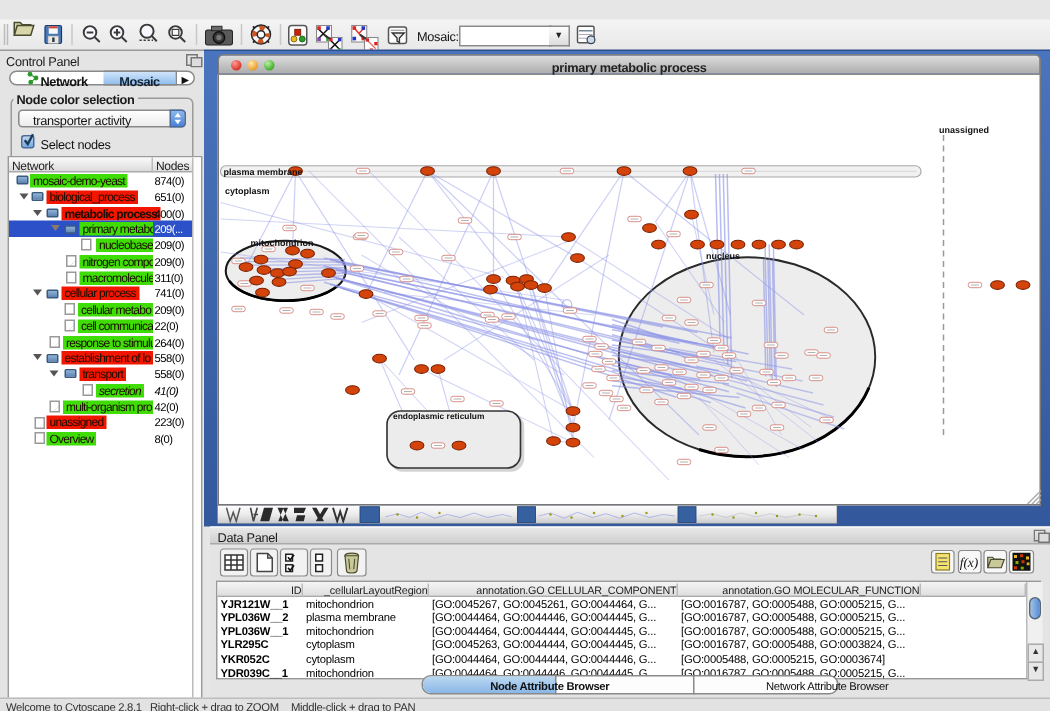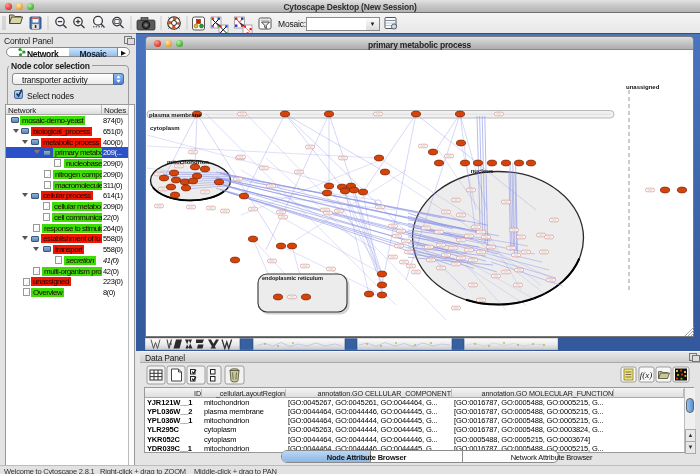--- a/index.html
+++ b/index.html
@@ -58,26 +58,20 @@
   .drow span{position:absolute;top:0;overflow:hidden;}
   .d0{left:2px;width:55px;font-weight:bold;}
   .d1{left:59px;width:82px;}
   .d2{left:143px;width:164px;}
   .d3{left:309px;width:160px;}
   .dtab{position:absolute;top:2.5px;font-size:7.5px;letter-spacing:-0.2px;color:#111;text-align:center;white-space:nowrap;padding-left:41px;}
 </style>
 </head>
 <body>
 <div id="app">
-  <div id="titlebar" class="abs">
-    <div class="light" style="left:5px;background:radial-gradient(circle at 35% 30%,#ff9a93,#e0443a 60%,#b22018);"></div>
-    <div class="light" style="left:16px;background:radial-gradient(circle at 35% 30%,#ffe9a8,#f0a93c 60%,#c07d12);"></div>
-    <div class="light" style="left:27px;background:radial-gradient(circle at 35% 30%,#b8f0a8,#52b83c 60%,#2d8a18);"></div>
-    <div class="t">Cytoscape Desktop (New Session)</div>
-  </div>
   <div id="toolbar" class="abs">
     <svg width="700" height="20" style="position:absolute;left:0;top:0;">
 
       <line x1="3" y1="3" x2="3" y2="17" stroke="#bbb" stroke-width="1"></line>
       <line x1="5" y1="3" x2="5" y2="17" stroke="#bbb" stroke-width="1"></line>
 
       <path d="M9.5 24.5 l2-6.5 h11 l-2 6.5 z M9.5 24.5 v-8.5 h4 l1.5 1.5 h6" transform="translate(0,-14)" fill="#d6d6a8" stroke="#4a4a30" stroke-width="1"></path>
 
       <rect x="30" y="4" width="11" height="12" rx="1" fill="#4878b8" stroke="#1a3a6a" stroke-width="0.8"></rect>
       <rect x="32.5" y="4.5" width="6" height="5" fill="#f8f8f8"></rect>
@@ -220,21 +214,21 @@
         </div>
       <div class="trow" style="top:10.75px;">
           <i class="tri" style="left:7px;"></i>
           <i class="fo" style="left:15px;"></i>
           <span class="lb r" style="left:25px;">biological_process</span>
           <span class="cnt">651(0)</span>
         </div>
       <div class="trow" style="top:21.5px;">
           <i class="tri" style="left:16px;"></i>
           <i class="fo" style="left:25px;"></i>
-          <span class="lb r" style="left:35px;">metabolic process</span>
+          <span class="lb r" style="left:35px;font-weight:bold;">metabolic process</span>
           <span class="cnt">400(0)</span>
         </div>
       <div class="trow sel" style="top:32.25px;">
           <i class="tri" style="left:28px;border-top-color:#8a7a66;"></i>
           <i class="fo" style="left:37px;"></i>
           <span class="lb g" style="left:47px;width:49px;">primary metabo</span>
           <span class="cnt" style="color:#fff;">209(...</span>
         </div>
       <div class="trow" style="top:43px;">
           <i class="fi" style="left:48px;"></i>
@@ -248,21 +242,21 @@
         </div>
       <div class="trow" style="top:64.5px;">
           <i class="fi" style="left:38px;"></i>
           <span class="lb g" style="left:47px;width:49px;">macromolecule</span>
           <span class="cnt">311(0)</span>
         </div>
       <div class="trow" style="top:75.25px;">
           <i class="tri" style="left:16px;"></i>
           <i class="fo" style="left:25px;"></i>
           <span class="lb r" style="left:35px;">cellular process</span>
-          <span class="cnt">614(1)</span>
+          <span class="cnt">741(0)</span>
         </div>
       <div class="trow" style="top:86px;">
           <i class="fi" style="left:37px;"></i>
           <span class="lb g" style="left:46px;width:50px;">cellular metabo</span>
           <span class="cnt">209(0)</span>
         </div>
       <div class="trow" style="top:96.75px;">
           <i class="fi" style="left:37px;"></i>
           <span class="lb g" style="left:46px;width:50px;">cell communicat</span>
           <span class="cnt">22(0)</span>

